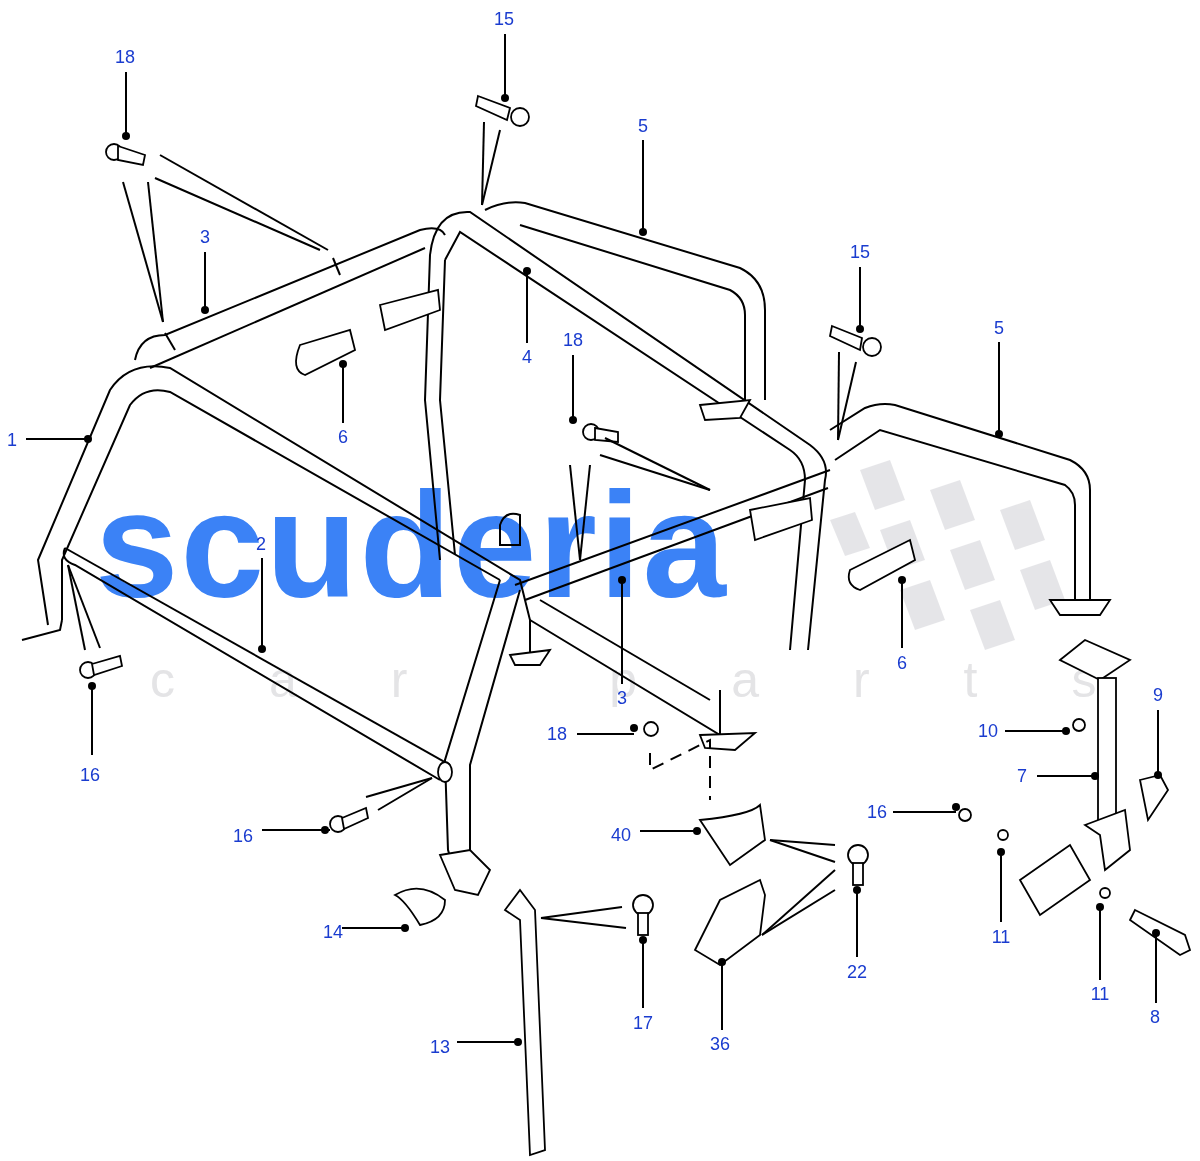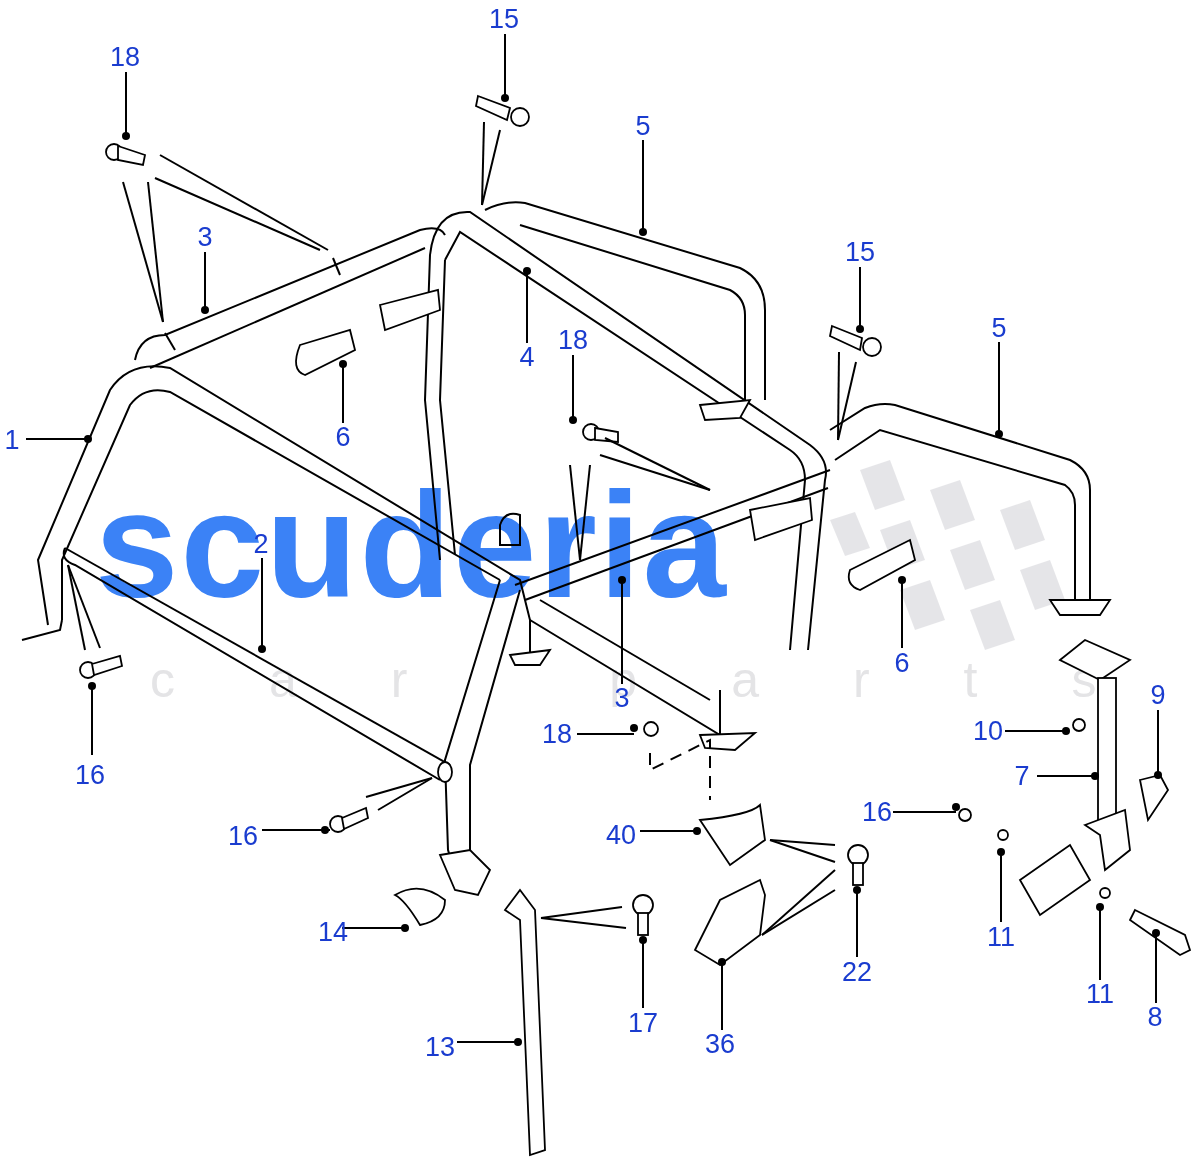--- a/index.html
+++ b/index.html
@@ -1,20 +1,20 @@
 <!DOCTYPE html>
 <html><head>
 <meta charset="utf-8">
 <style>
   html, body { margin: 0; padding: 0; background: #ffffff; }
   body { width: 1200px; height: 1161px; position: relative; overflow: hidden; font-family: "Liberation Sans", sans-serif; }
   #diagram { position: absolute; left: 0; top: 0; width: 1200px; height: 1161px; }
   .wm-main { position: absolute; left: 95px; top: 470px; font-size: 150px; font-weight: bold; color: #3b82f6; letter-spacing: 2px; line-height: 1; }
   .wm-sub { position: absolute; left: 150px; top: 655px; font-size: 50px; color: #e4e4e6; letter-spacing: 94px; line-height: 1; }
-  .label { position: absolute; font-size: 27px; color: #1a3ccf; line-height: 1; transform: translate(-50%, -50%); white-space: nowrap; }
+  .label { position: absolute; font-size: 18px; color: #1a3ccf; line-height: 1; transform: translate(-50%, -50%); white-space: nowrap; }
   svg { position: absolute; left: 0; top: 0; }
   .pipe { fill: none; stroke: #000; stroke-width: 2; }
   .lead { fill: none; stroke: #000; stroke-width: 2; }
   .part { fill: #fff; stroke: #000; stroke-width: 1.8; }
 </style>
 </head>
 <body>
 
 <div id="diagram">
 

